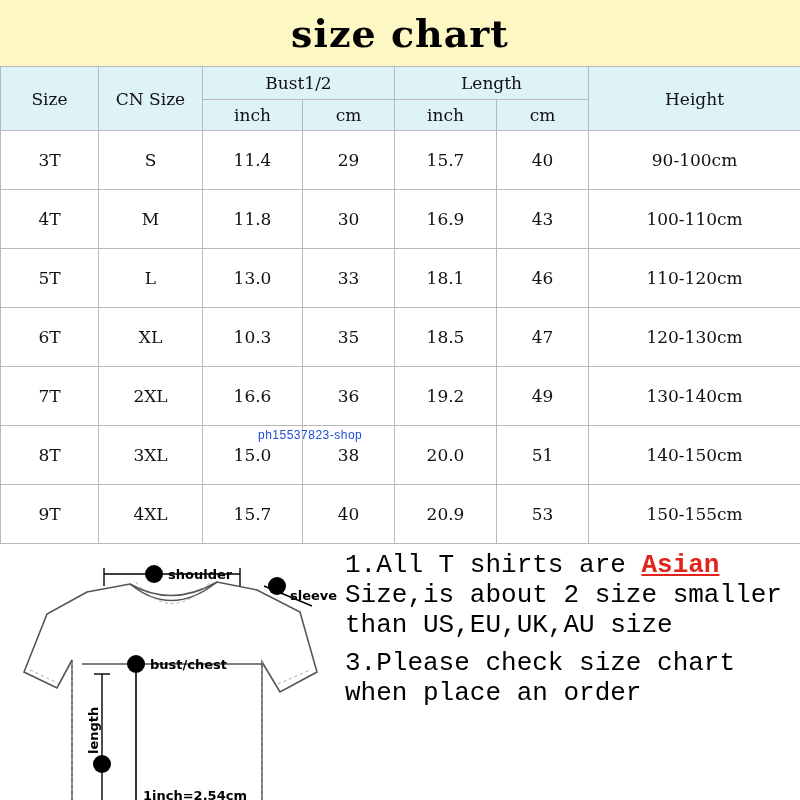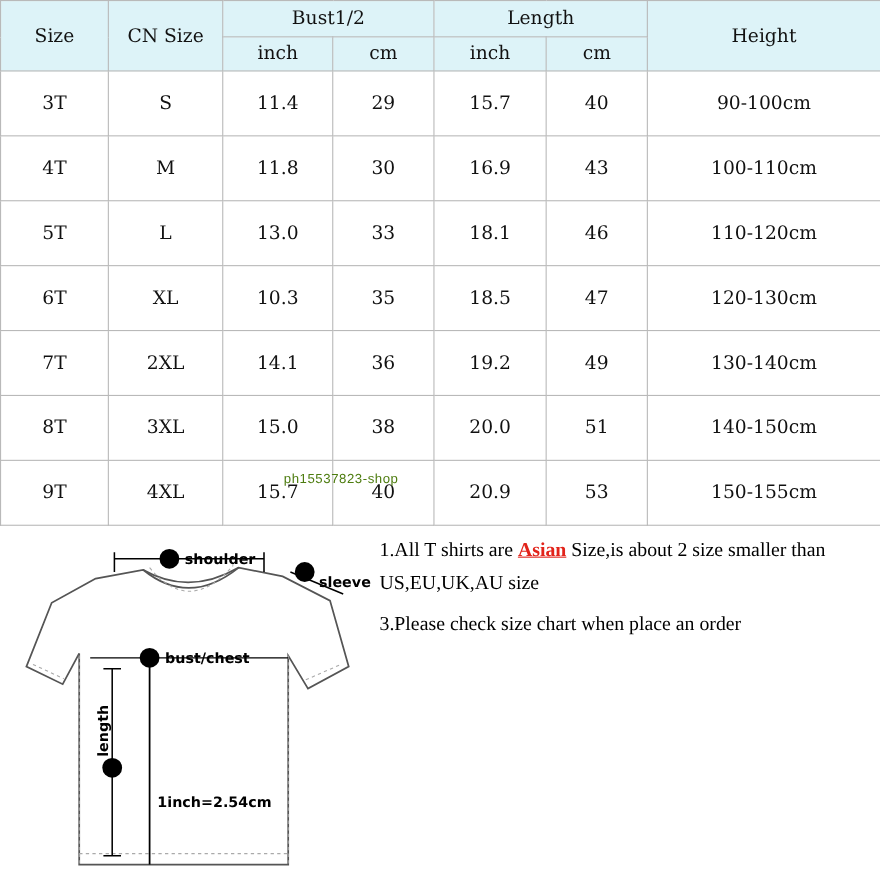--- a/index.html
+++ b/index.html
@@ -79,51 +79,54 @@
   }
   .attention .att-title {
     font-family: "DejaVu Sans", sans-serif;
     font-weight: bold;
     font-size: 29px;
     color: #e2231a;
     margin: 0 0 6px 0;
     line-height: 34px;
   }
   .attention p {
-    font-family: Liberation Serif, serif;
-    font-size: 18px;
+    font-family: Liberation Mono, monospace;
+    font-size: 26px;
     line-height: 30px;
     margin: 0 0 8px 0;
     color: #000;
   }
   .attention .asian {
     color: #e2231a;
     font-weight: bold;
     text-decoration: underline;
   }
   .watermark {
     position: absolute;
     left: 258px; top: 428px;
     font-family: "Liberation Sans", sans-serif;
     font-size: 12px;
-    color: #4d7c0f;
+    color: #1d4ed8;
     letter-spacing: 0.5px;
     pointer-events: none;
   }
   .shirt-label {
     font-family: "DejaVu Sans", sans-serif;
     font-weight: bold;
     fill: #000;
   }
 </style>
 </head>
 <body>
 
 <div id="page">
 
+  <div class="title-banner">
+    <span class="title-text">size chart</span>
+  </div>
 
   <table class="size-table">
     <colgroup>
       <col class="col-size">
         <col class="col-cn">
         <col class="col-bi">
         <col class="col-bc">
       <col class="col-li">
         <col class="col-lc">
         <col class="col-h">
@@ -175,21 +178,21 @@
         <td>XL</td>
         <td>10.3</td>
         <td>35</td>
         <td>18.5</td>
         <td>47</td>
         <td>120-130cm</td>
       </tr>
       <tr class="body-row">
         <td>7T</td>
         <td>2XL</td>
-        <td>14.1</td>
+        <td>16.6</td>
         <td>36</td>
         <td>19.2</td>
         <td>49</td>
         <td>130-140cm</td>
       </tr>
       <tr class="body-row">
         <td>8T</td>
         <td>3XL</td>
         <td>15.0</td>
         <td>38</td>

